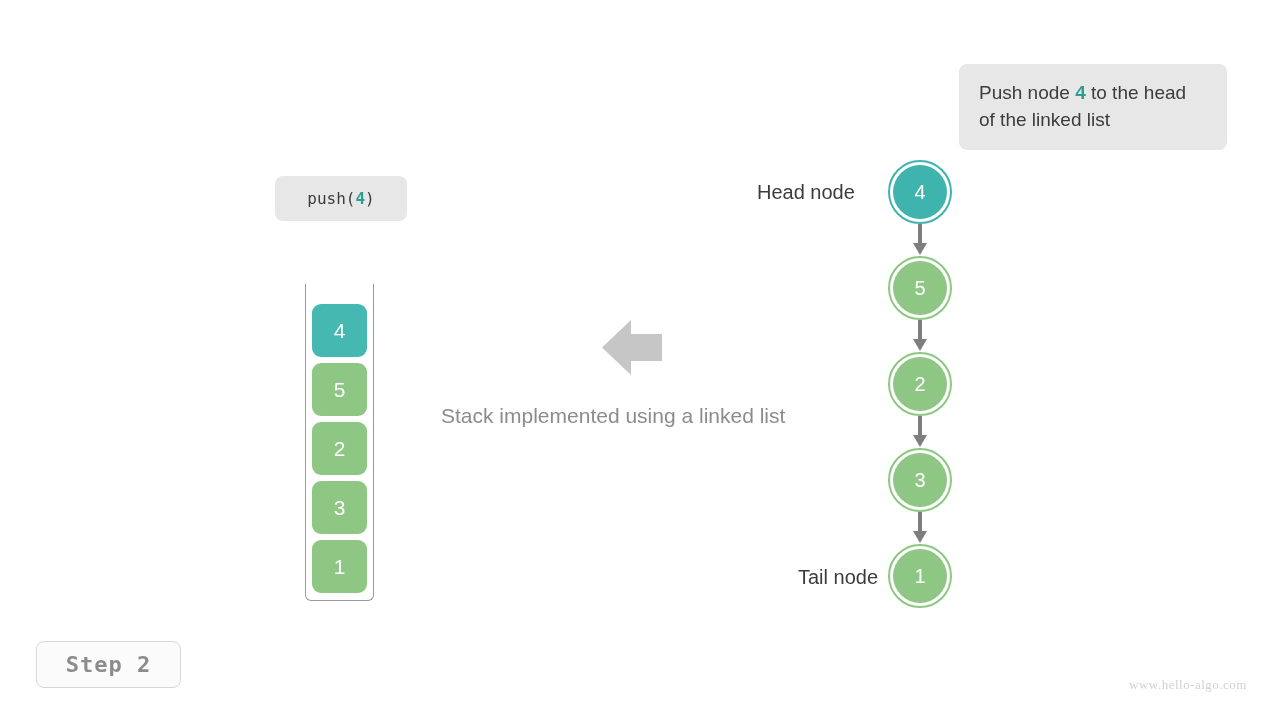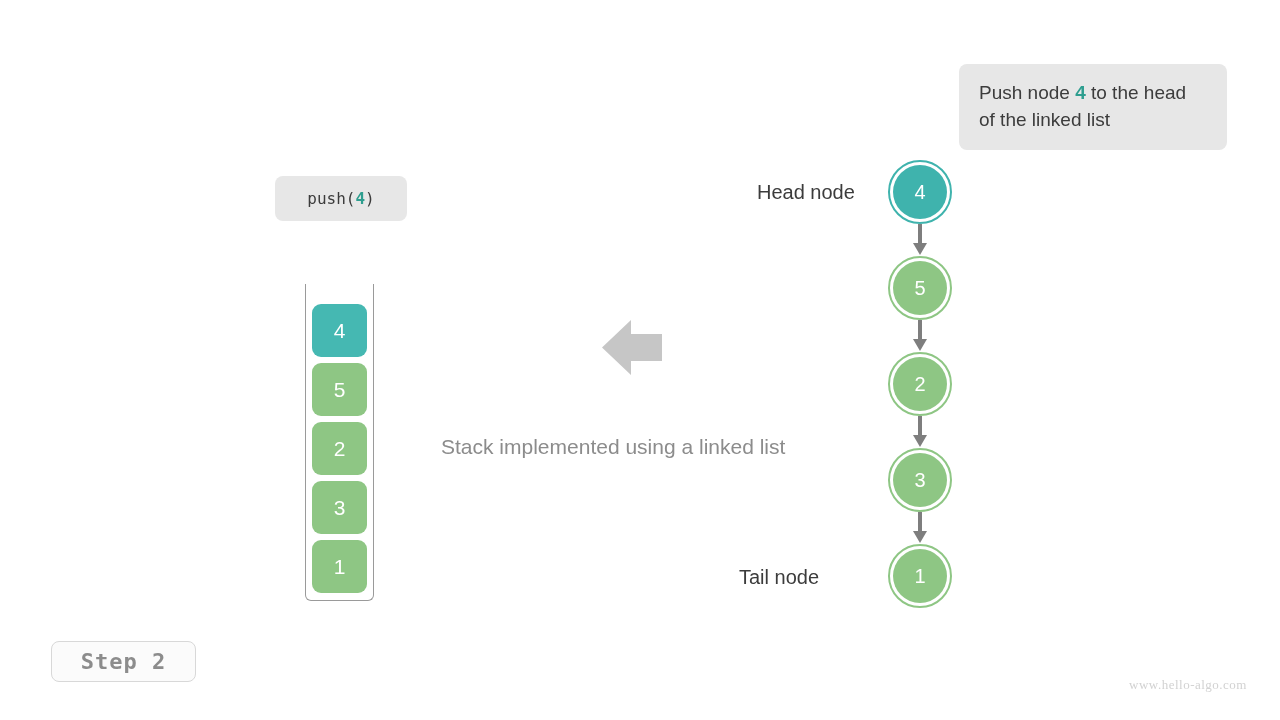--- a/index.html
+++ b/index.html
@@ -104,21 +104,20 @@
     width: 60px;
     height: 55px;
   }
   .caption-inner {
     position: absolute;
     left: 441px;
     top: 404px;
     color: #8c8c8c;
     font-size: 21px;
     white-space: nowrap;
-    margin-top: 31px;
   }
 
   
   .ll {
     position: absolute;
     left: 888px;
     top: 160px;
     width: 64px;
   }
   .ll-node {
@@ -169,42 +168,41 @@
 
   
   .node-label {
     position: absolute;
     color: #3c3c3c;
     font-size: 20px;
     font-weight: normal;
     white-space: nowrap;
   }
   .label-head { left: 757px; top: 181px; }
-  .label-tail { left: 739px; top: 566px; }
+  .label-tail { left: 798px; top: 566px; }
 
   
   .step-badge {
     position: absolute;
     left: 36px;
     top: 641px;
     width: 145px;
-    height: 41px;
+    height: 47px;
     box-sizing: border-box;
     border: 1.5px solid #d8d8d8;
     border-radius: 8px;
     background: #fbfbfb;
     display: flex;
     align-items: center;
     justify-content: center;
     font-family: "DejaVu Sans Mono", monospace;
     font-weight: bold;
     font-size: 22px;
     color: #8c8c8c;
     letter-spacing: 1px;
-    margin-left: 15px;
   }
 
   
   .watermark {
     position: absolute;
     right: 33px;
     top: 677px;
     font-family: Liberation Serif, serif;
     font-size: 13px;
     color: #d2d2d2;

